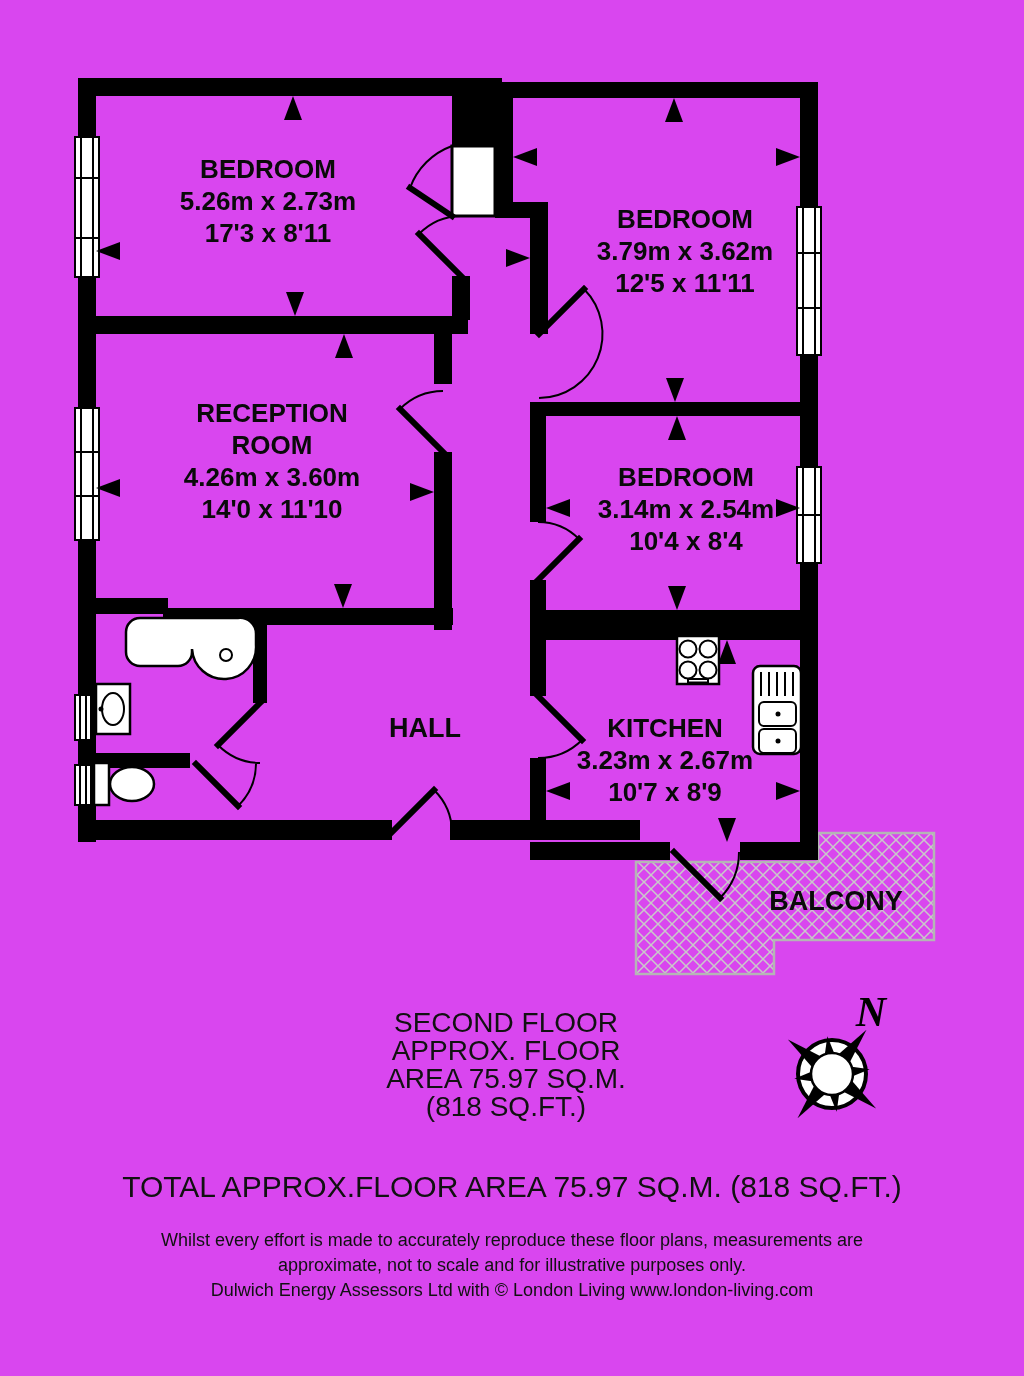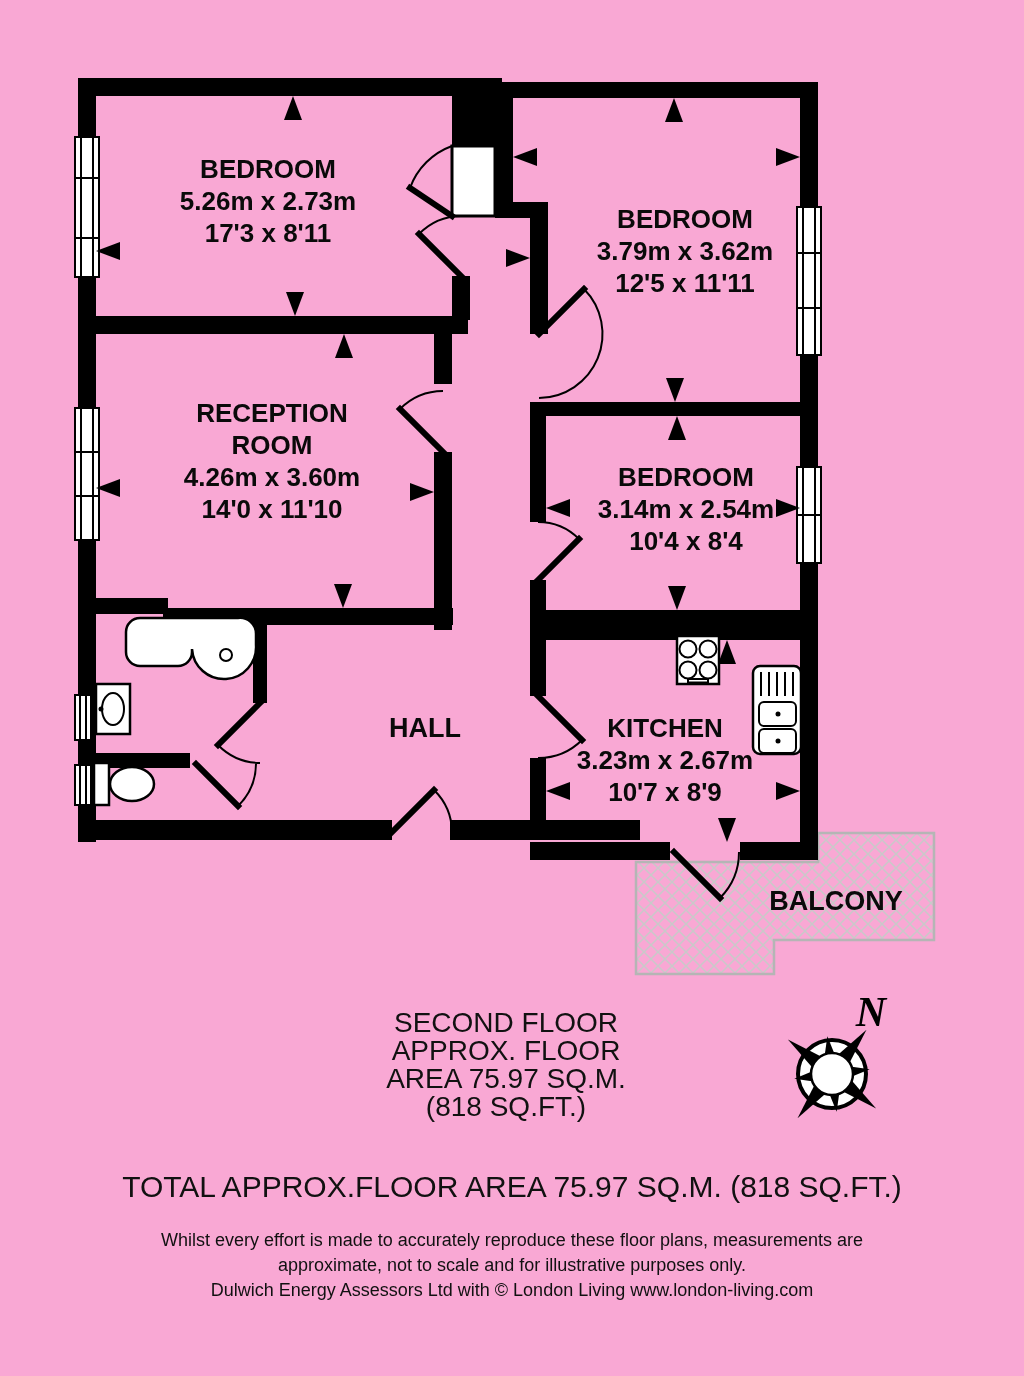--- a/index.html
+++ b/index.html
@@ -1,16 +1,16 @@
 <!DOCTYPE html>
 <html><head>
 <meta charset="utf-8">
 <style>
   html,body{margin:0;padding:0;background:#ffffff;}
-  .page{position:relative;width:1024px;height:1376px;background:#f9a8d4;overflow:hidden;}
+  .page{position:relative;width:1024px;height:1376px;background:#d946ef;overflow:hidden;}
   svg{display:block;}
   .wall{fill:#000000;}
   .win{stroke:#000000;stroke-width:2;fill:#ffffff;}
   .winline{stroke:#000000;stroke-width:2;fill:none;}
   .fix{fill:#ffffff;stroke:#000000;stroke-width:2.5;}
   .fixthin{fill:none;stroke:#000000;stroke-width:2;}
   .leaf{stroke:#000000;stroke-width:6;stroke-linecap:square;fill:none;}
   .arc{fill:none;stroke:#000000;stroke-width:2;}
   .arrow{fill:#000000;}
   .room-label{font:bold 26px "Liberation Sans",sans-serif;fill:#0a0a0a;text-anchor:middle;}

